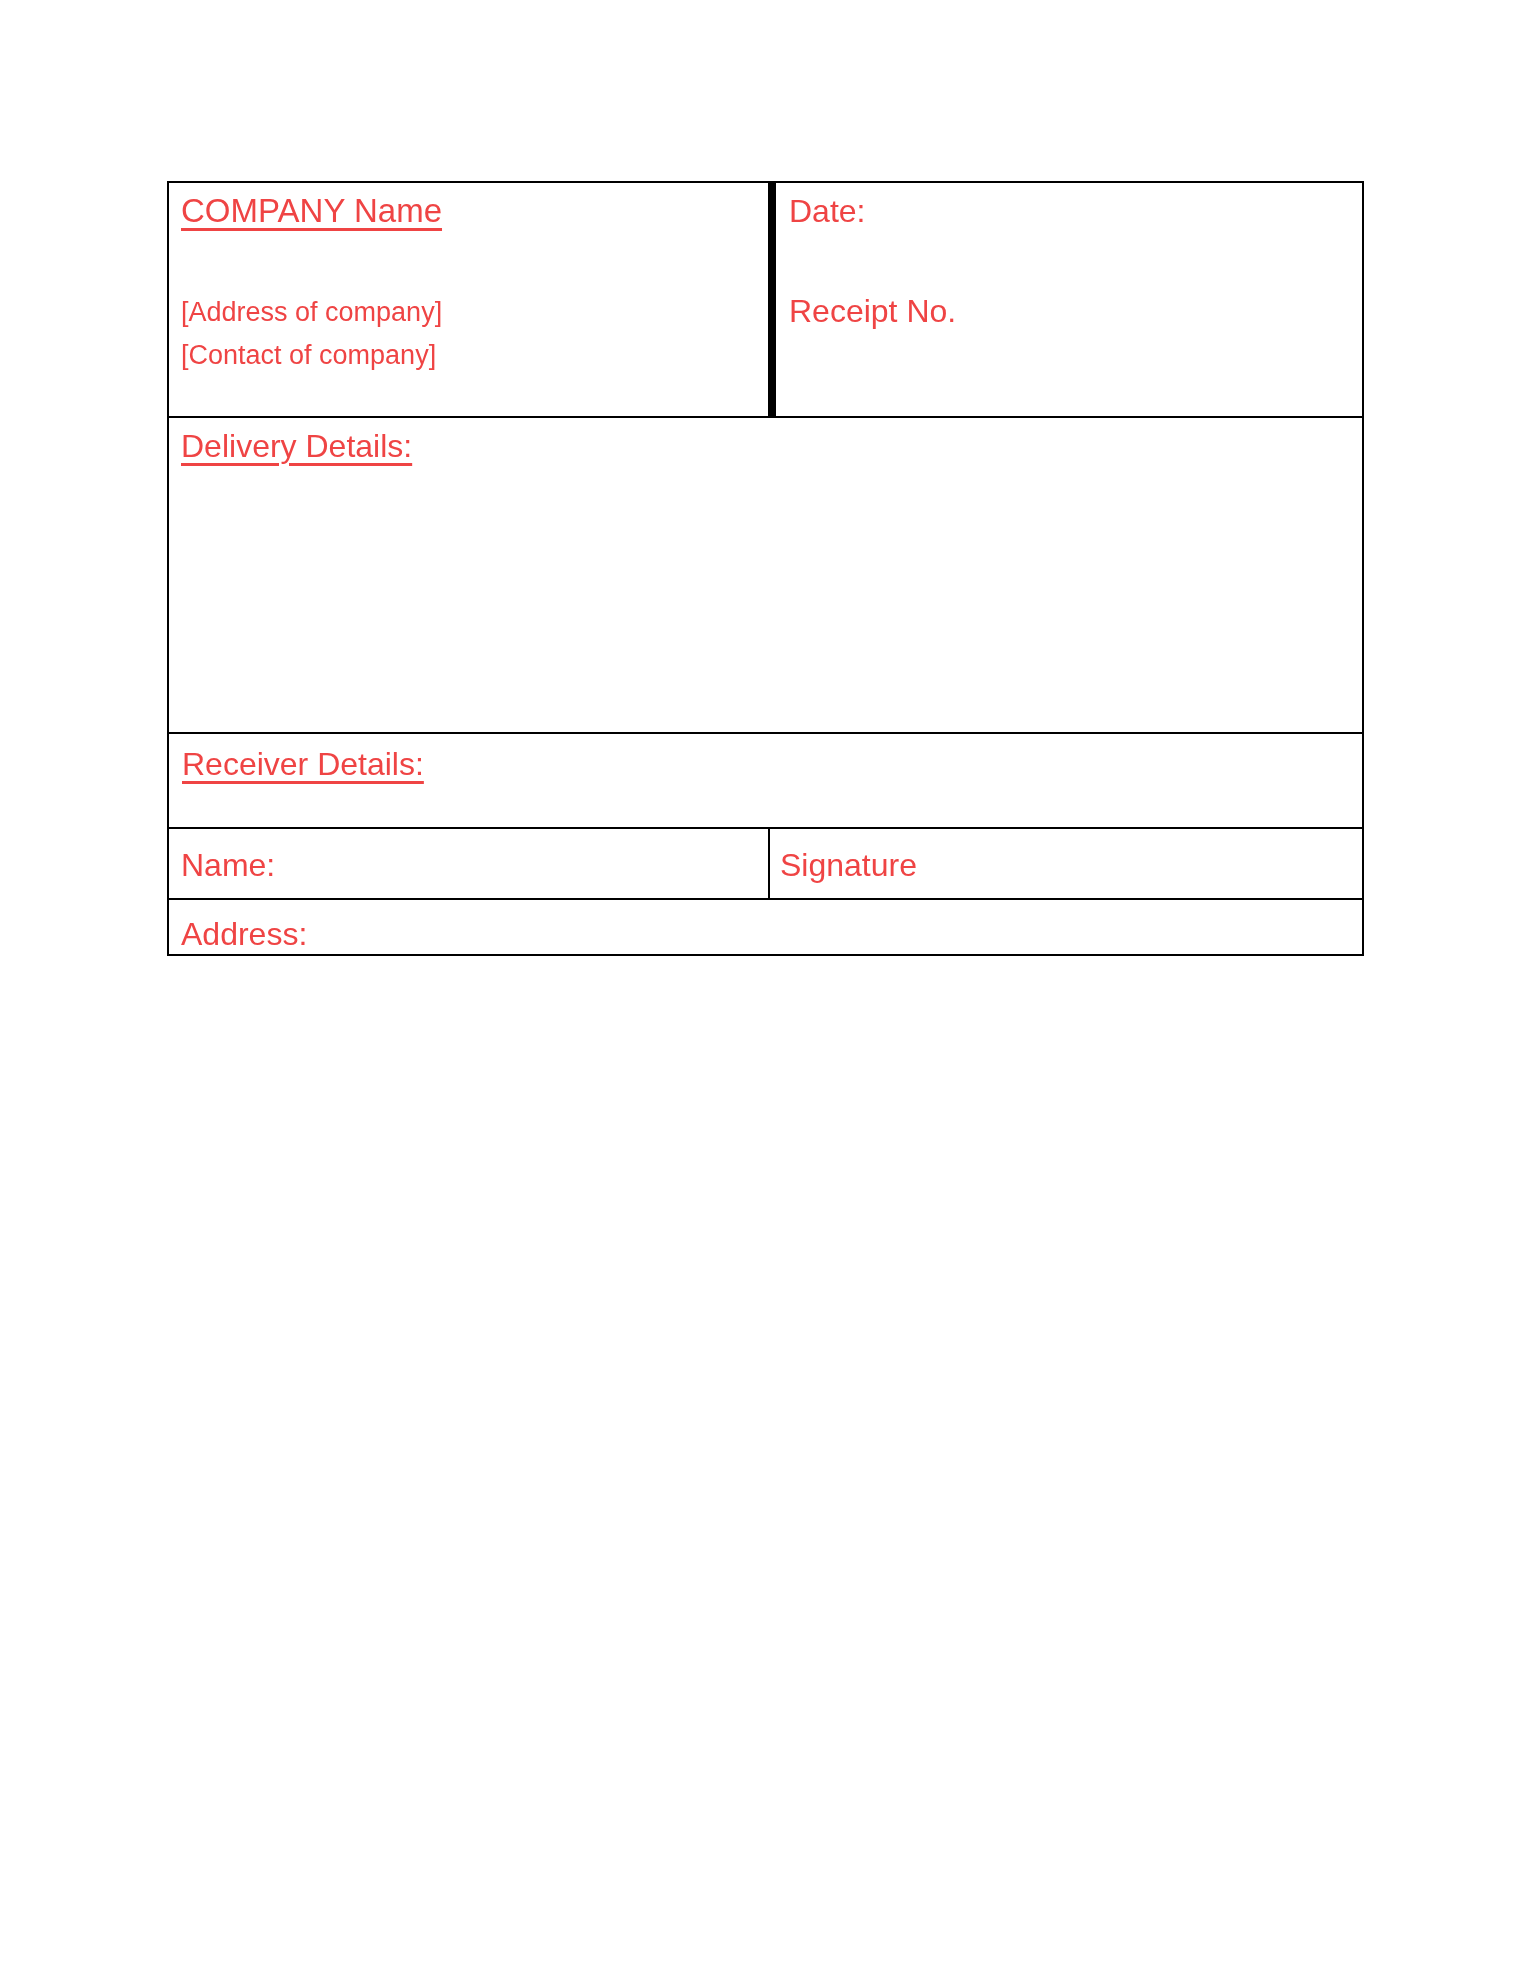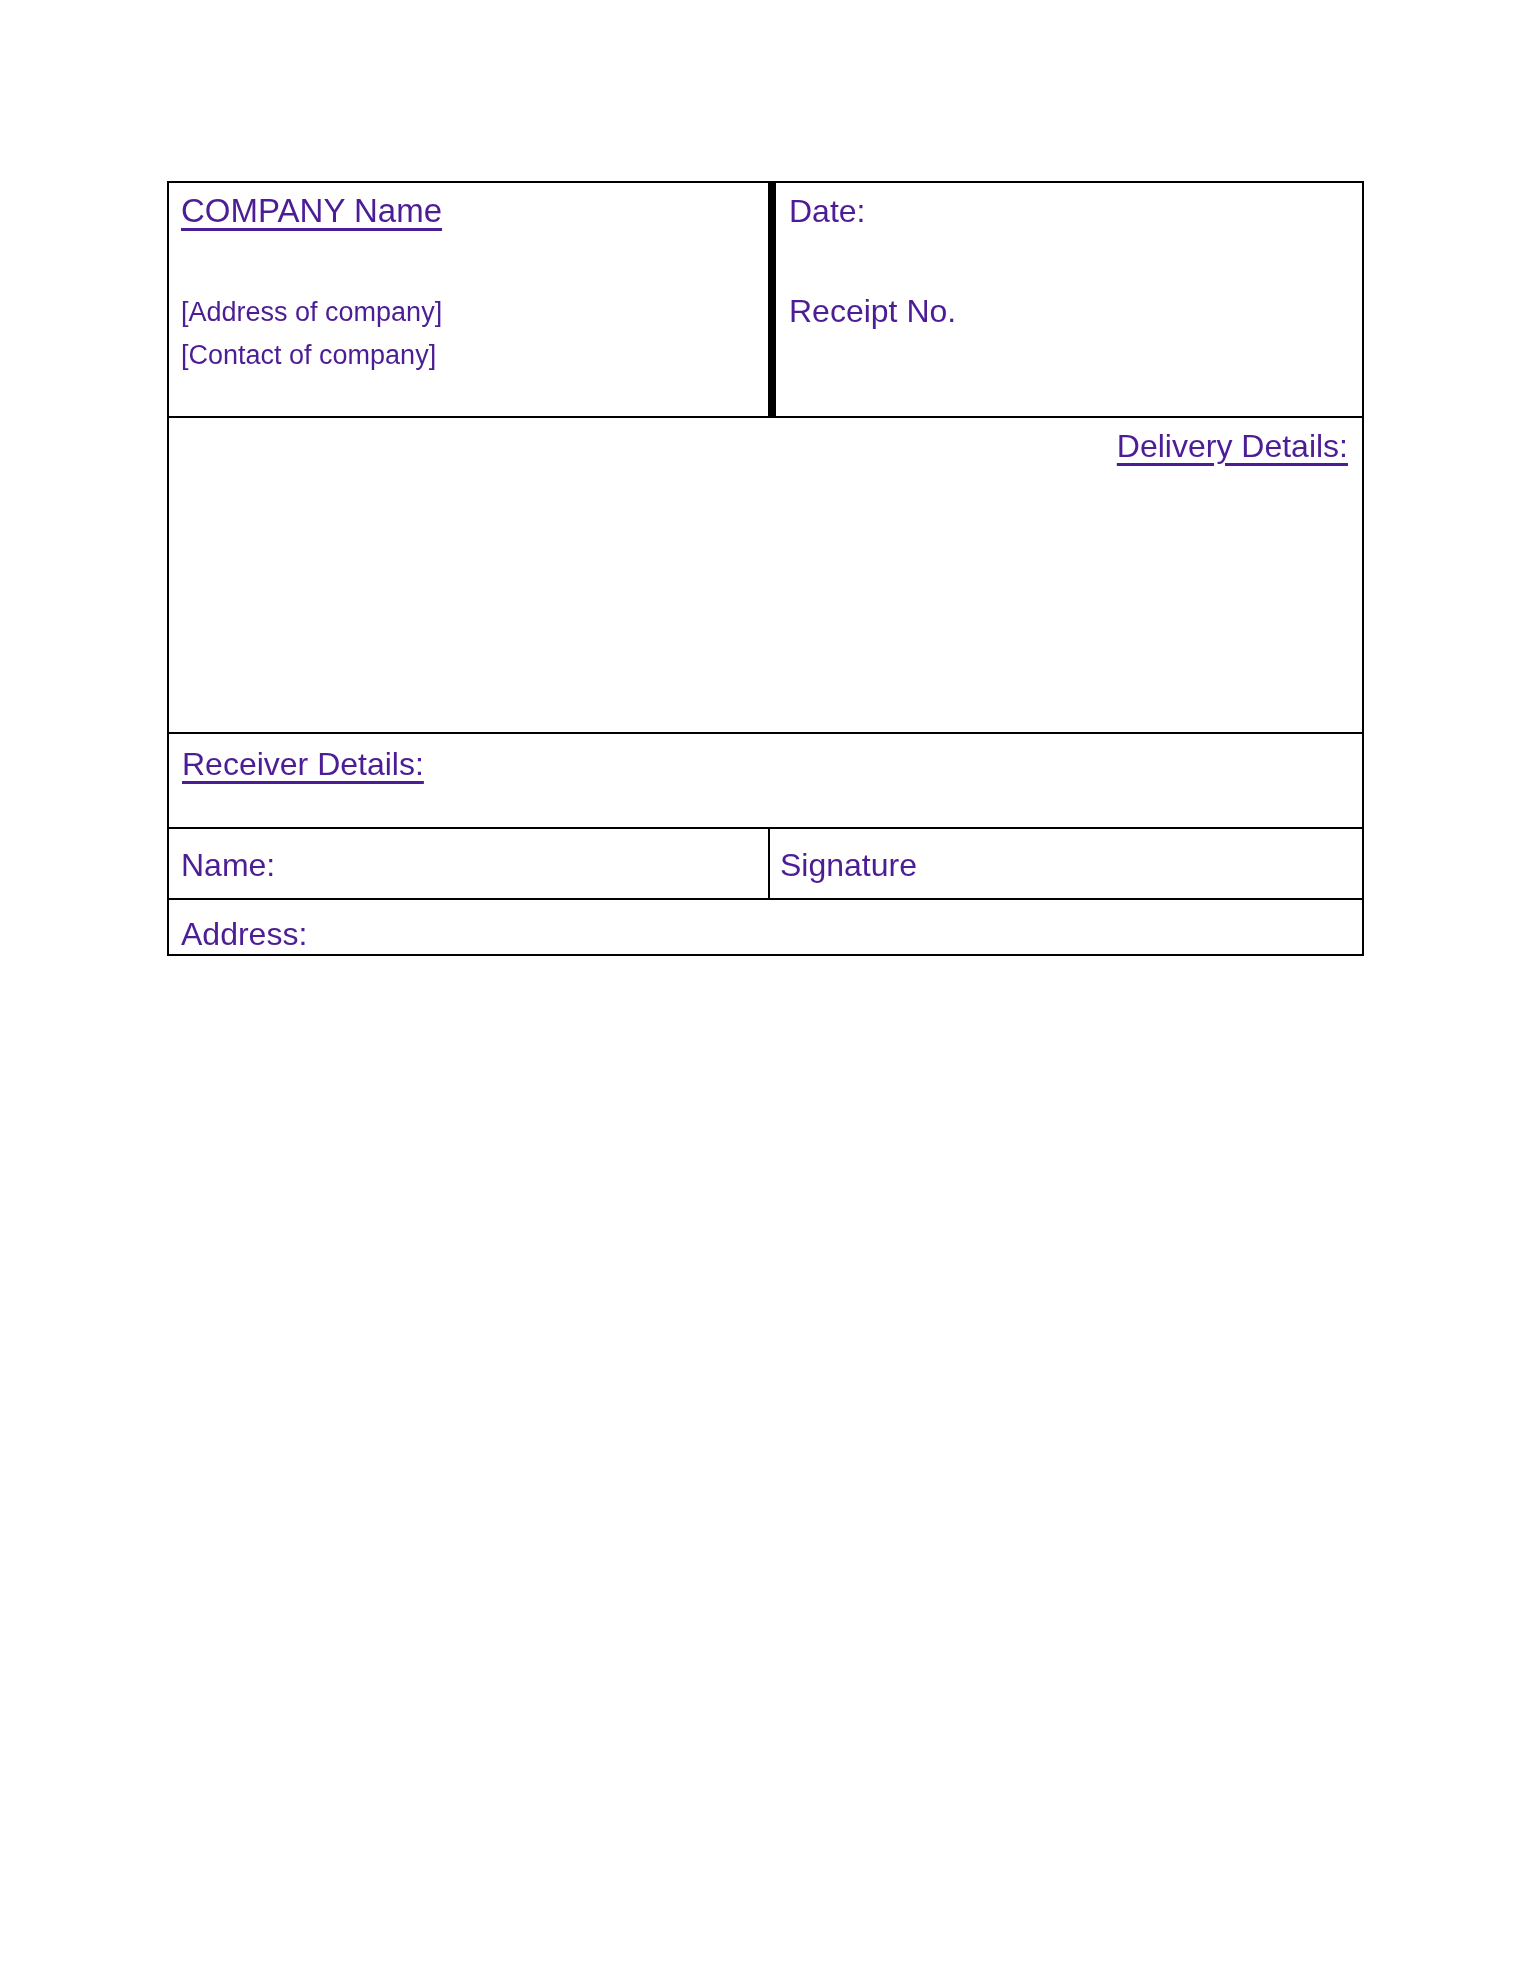--- a/index.html
+++ b/index.html
@@ -5,21 +5,21 @@
   html, body {
     margin: 0;
     padding: 0;
     background: #ffffff;
   }
   .page {
     position: relative;
     width: 1530px;
     height: 1980px;
     background: #ffffff;
-    color: #4c1d95;
+    color: #ef4444;
     font-family: "Liberation Sans", sans-serif;
     overflow: hidden;
     border-radius: 23px;
   }
   .receipt-table {
     position: absolute;
     left: 167px;
     top: 181px;
     width: 1197px;
     height: 775px;
@@ -30,21 +30,21 @@
     background: #ffffff;
   }
   .row {
     box-sizing: border-box;
     width: 100%;
   }
   .row + .row {
     border-top: 2px solid #000000;
   }
   .row-header   { height: 240px; display: flex; }
-  .row-delivery { height: 326px; padding: 9px 14px 0 12px; text-align: right; }
+  .row-delivery { height: 326px; padding: 9px 14px 0 12px; }
   .row-receiver { height: 61px;  padding: 11px 10px 0 13px; }
   .row-namesig  { height: 73px;  display: flex; margin-top: 36px; }
   .row-address  { flex: 1;       padding: 14px 14px 0 12px; }
 
   .cell {
     box-sizing: border-box;
     height: 100%;
   }
   .cell-company {
     width: 599px;

